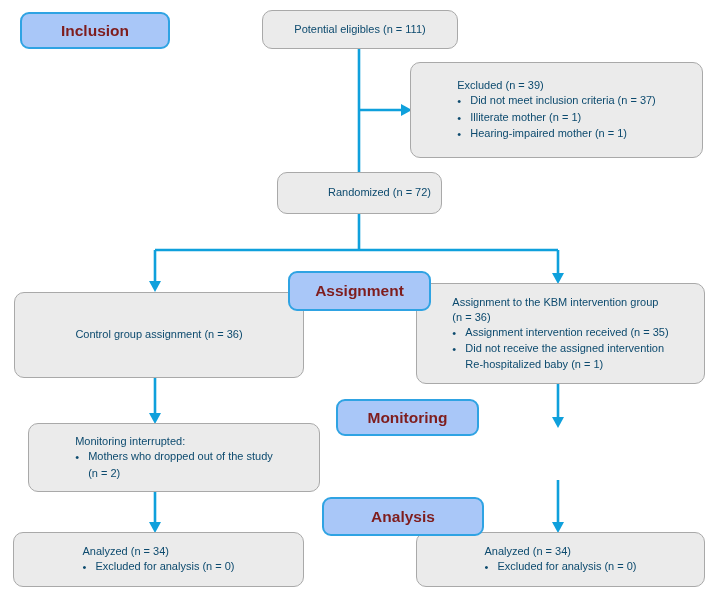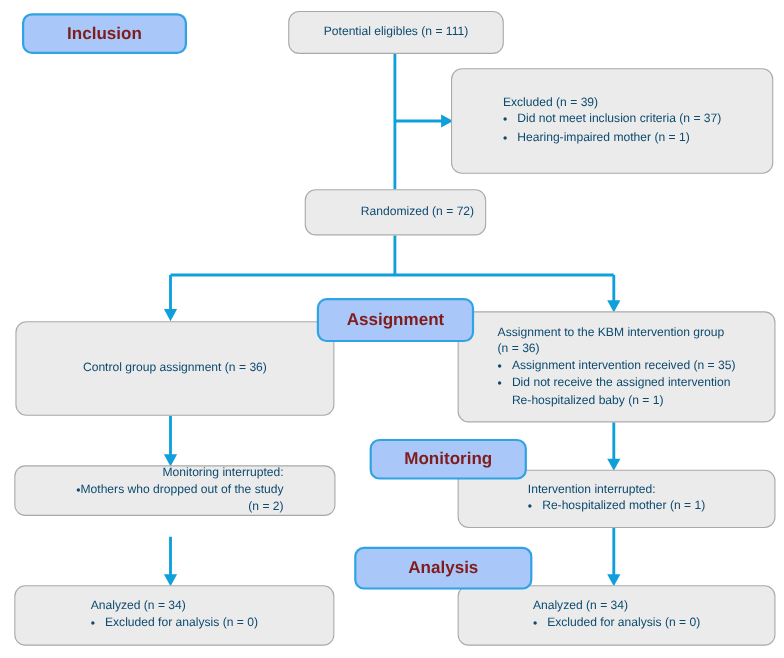--- a/index.html
+++ b/index.html
@@ -83,20 +83,21 @@
   <div class="stage" style="left:288px;top:497px;width:162px;height:39px;margin-left:34px;">Analysis</div>
 
   <div class="node" style="left:262px;top:10px;width:196px;height:39px;">
     <div class="inner">Potential eligibles (n = 111)</div>
   </div>
 
   <div class="node" style="left:410px;top:62px;width:293px;height:96px;">
     <div class="inner">
       <div>Excluded (n = 39)</div>
       <div class="bullet-row">Did not meet inclusion criteria (n = 37)</div>
+      <div class="bullet-row">Illiterate mother (n = 1)</div>
       <div class="bullet-row">Hearing-impaired mother (n = 1)</div>
     </div>
   </div>
 
   <div class="node" style="left:277px;top:172px;width:165px;height:42px;padding-left:40px;">
     <div class="inner">Randomized (n = 72)</div>
   </div>
 
   <div class="node" style="left:14px;top:292px;width:290px;height:86px;">
     <div class="inner">Control group assignment (n = 36)</div>
@@ -105,34 +106,28 @@
   <div class="node" style="left:416px;top:283px;width:289px;height:101px;">
     <div class="inner">
       <div>Assignment to the KBM intervention group</div>
       <div>(n = 36)</div>
       <div class="bullet-row">Assignment intervention received (n = 35)</div>
       <div class="bullet-row">Did not receive the assigned intervention</div>
       <div class="cont-row">Re-hospitalized baby (n = 1)</div>
     </div>
   </div>
 
-  <div class="node" style="left:13px;top:423px;width:292px;height:46px;text-align:right;">
+  <div class="node" style="left:28px;top:423px;width:292px;height:69px;">
     <div class="inner">
       <div>Monitoring interrupted:</div>
       <div class="bullet-row">Mothers who dropped out of the study</div>
       <div class="cont-row">(n = 2)</div>
     </div>
   </div>
 
-  <div class="node" style="left:416px;top:427px;width:289px;height:53px;">
-    <div class="inner">
-      <div>Intervention interrupted:</div>
-      <div class="bullet-row">Re-hospitalized mother (n = 1)</div>
-    </div>
-  </div>
 
   <div class="node" style="left:13px;top:532px;width:291px;height:55px;">
     <div class="inner">
       <div>Analyzed (n = 34)</div>
       <div class="bullet-row">Excluded for analysis (n = 0)</div>
     </div>
   </div>
 
   <div class="node" style="left:416px;top:532px;width:289px;height:55px;">
     <div class="inner">

